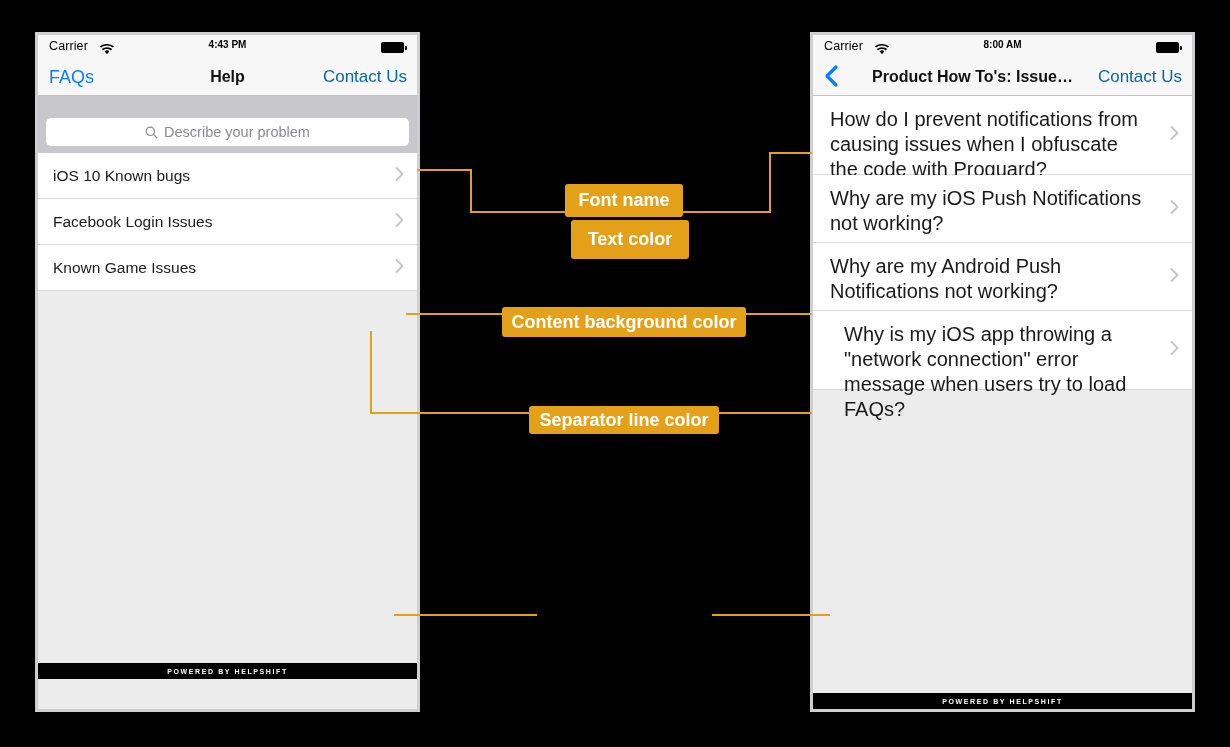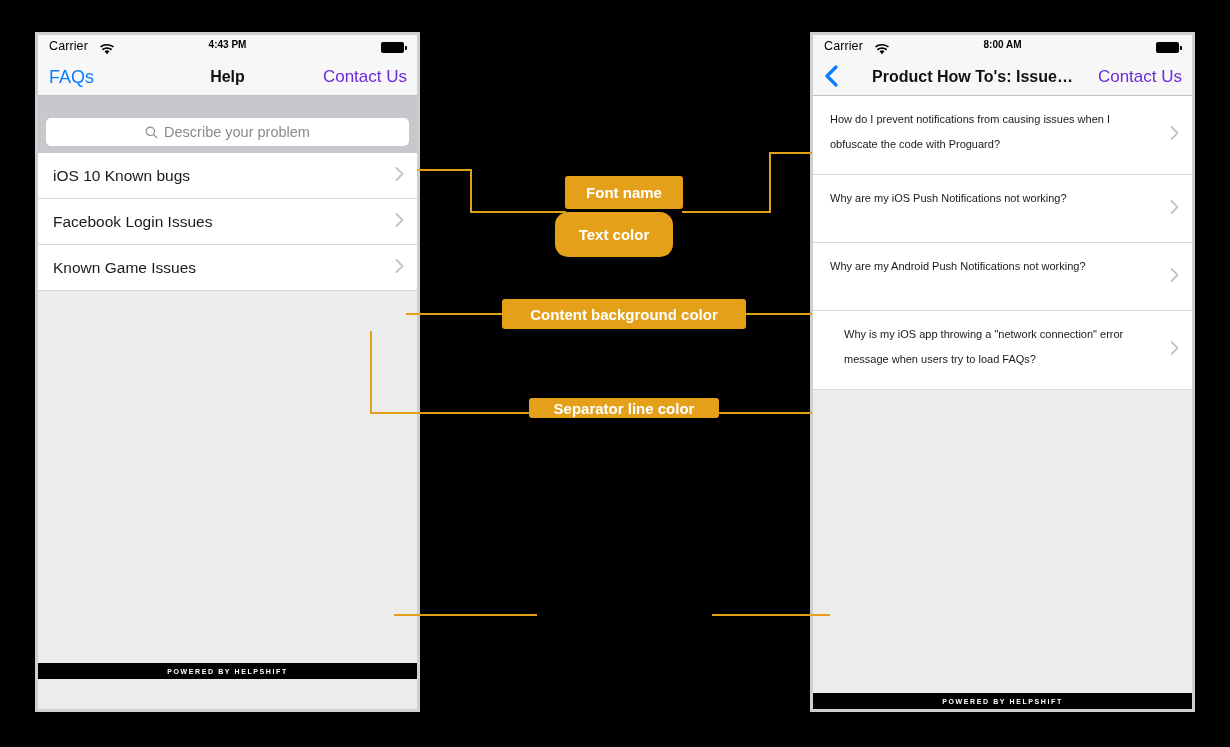--- a/index.html
+++ b/index.html
@@ -25,47 +25,47 @@
   .sb-batt .body{position:absolute;left:0;top:0;width:23px;height:11px;background:#000;border-radius:2px;}
   .sb-batt .cap{position:absolute;right:0;top:3.5px;width:2px;height:4px;background:#000;border-radius:0 1px 1px 0;}
 
   
   .navbar{height:35px;background:#f7f7f7;border-bottom:1px solid #c3c3c5;position:relative;}
   .nav-left{position:absolute;left:11px;top:7px;font-size:18px;color:#0a7cff;}
   .nav-back{position:absolute;left:11px;top:2px;color:#0a7cff;}
   .nav-title{position:absolute;left:60px;right:60px;top:8px;text-align:center;font-size:16px;font-weight:bold;color:#111;
              white-space:nowrap;overflow:hidden;}
   .nav-title.left-pad{left:48px;right:108px;text-align:center;}
-  .nav-right{position:absolute;right:10px;top:7px;font-size:17px;color:#6d28d9;}
+  .nav-right{position:absolute;right:10px;top:7px;font-size:17px;color:#0369a1;}
 
   
   .searchwrap{background:#c8c8cc;padding:22px 8px 7px 8px;}
   .searchfield{height:28px;background:#fff;border-radius:5px;display:flex;align-items:center;justify-content:center;}
   .search-icon{margin-right:6px;display:inline-flex;}
   .search-ph{font-size:14.5px;color:#8a8a8f;}
 
   
   .list{background:#fff;}
   .row{position:relative;background:#fff;border-bottom:1px solid #d9d9d9;padding:0 34px 0 15px;display:flex;align-items:center;}
   .row.tall{align-items:flex-start;}
   .row-label{font-size:15.5px;color:#1a1a1a;line-height:25px;}
-  .row-label.multi{font-size:11px;line-height:25px;padding:11px 0 12px 0;}
+  .row-label.multi{font-size:20px;line-height:25px;padding:11px 0 12px 0;}
   .chev{position:absolute;right:13px;top:50%;transform:translateY(-50%);}
   .filler{background:#ececec;}
 
   
   .hsfooter{background:#000;height:16px;display:flex;align-items:center;justify-content:center;}
   .hsfooter span{color:#fff;font-size:7px;font-weight:bold;letter-spacing:1.6px;}
 
   
   .ann{position:absolute;left:0;top:0;width:1230px;height:747px;pointer-events:none;}
   .ann > *{pointer-events:auto;}
-  .badge{position:absolute;background:#e5a01a;color:#fff;font-size:15px;font-weight:bold;
+  .badge{position:absolute;background:#e5a01a;color:#fff;font-size:18px;font-weight:bold;
          border-radius:3px;display:flex;align-items:center;justify-content:center;
-         box-shadow:0 1px 2px rgba(0,0,0,.35);white-space:nowrap;}
+         box-shadow:0 1px 2px rgba(0,0,0,.35);white-space:nowrap;margin-top:8px;}
   .lead{position:absolute;background:#e5a01a;}
   .lead.h{height:2px;}
   .lead.v{width:2px;}
 </style>
 </head>
 <body>
 
 <div class="stage">
 
   <div class="phone" id="phone-left">
@@ -198,28 +198,28 @@
 
     <div class="lead h" style="left:417px;top:169px;width:55px;"></div>
     <div class="lead v" style="left:470px;top:169px;height:44px;"></div>
     <div class="lead h" style="left:470px;top:211px;width:96px;"></div>
 
     <div class="lead h" style="left:682px;top:211px;width:89px;"></div>
     <div class="lead v" style="left:769px;top:152px;height:61px;"></div>
     <div class="lead h" style="left:769px;top:152px;width:43px;"></div>
 
     <div class="badge" style="left:565px;top:176px;width:118px;height:33px;">Font name</div>
-    <div class="badge" style="left:555px;top:212px;width:118px;height:45px;border-radius:13px;">Text color</div>
+    <div class="badge" style="left:571px;top:212px;width:118px;height:39px;">Text color</div>
 
     <div class="lead h" style="left:406px;top:313px;width:97px;"></div>
     <div class="lead h" style="left:745px;top:313px;width:67px;"></div>
     <div class="badge" style="left:502px;top:299px;width:244px;height:30px;">Content background color</div>
 
     <div class="lead v" style="left:370px;top:331px;height:83px;"></div>
     <div class="lead h" style="left:370px;top:412px;width:160px;"></div>
     <div class="lead h" style="left:719px;top:412px;width:93px;"></div>
-    <div class="badge" style="left:529px;top:398px;width:190px;height:20px;text-align:center;">Separator line color</div>
+    <div class="badge" style="left:529px;top:398px;width:190px;height:28px;text-align:center;">Separator line color</div>
 
     <div class="lead h" style="left:394px;top:614px;width:143px;"></div>
     <div class="lead h" style="left:712px;top:614px;width:118px;"></div>
   </div>
 
 </div>
 
 </body></html>

